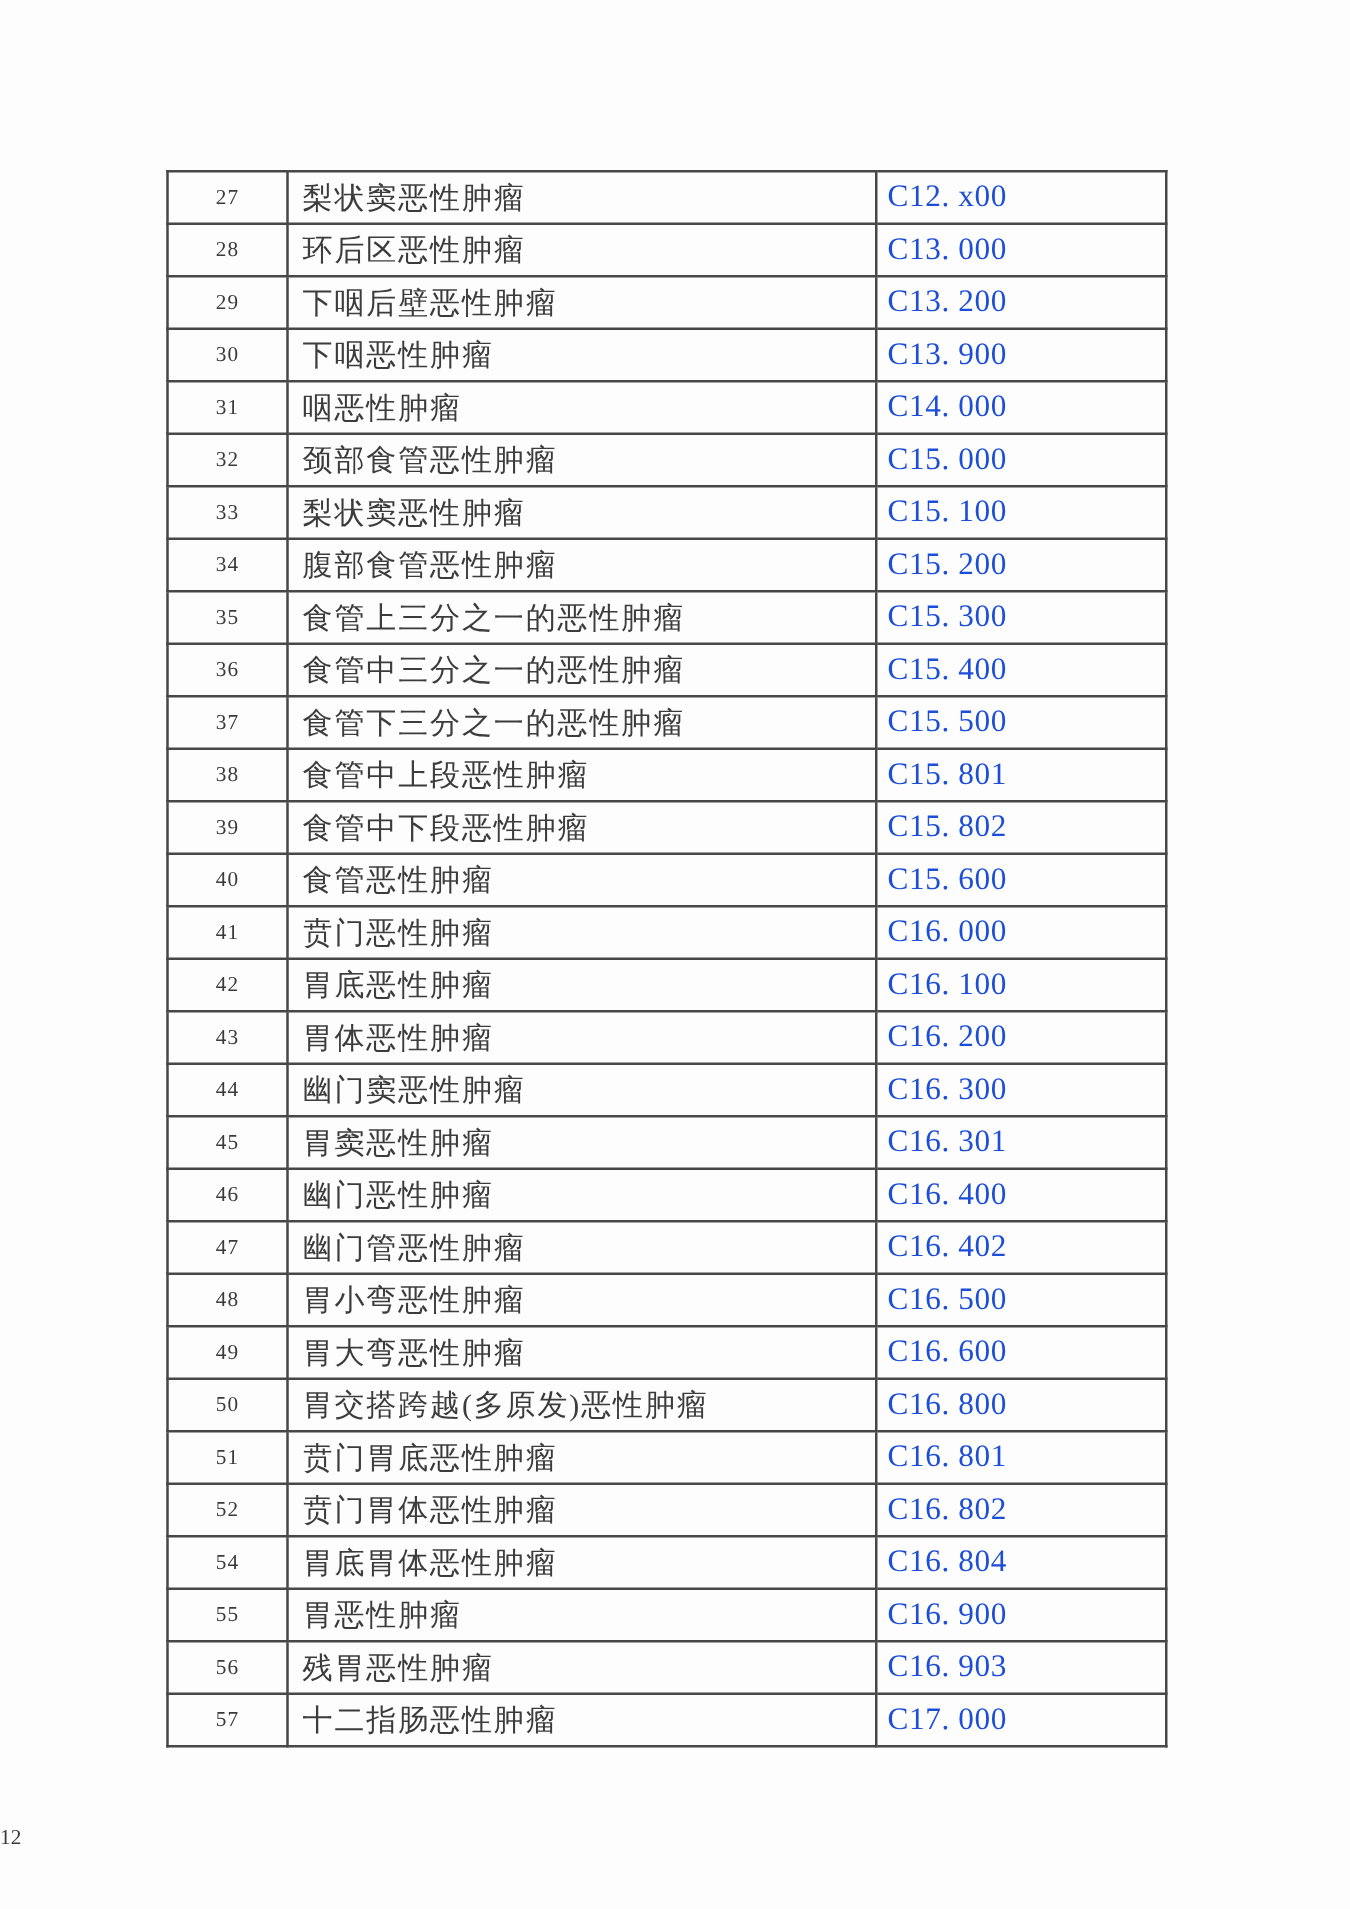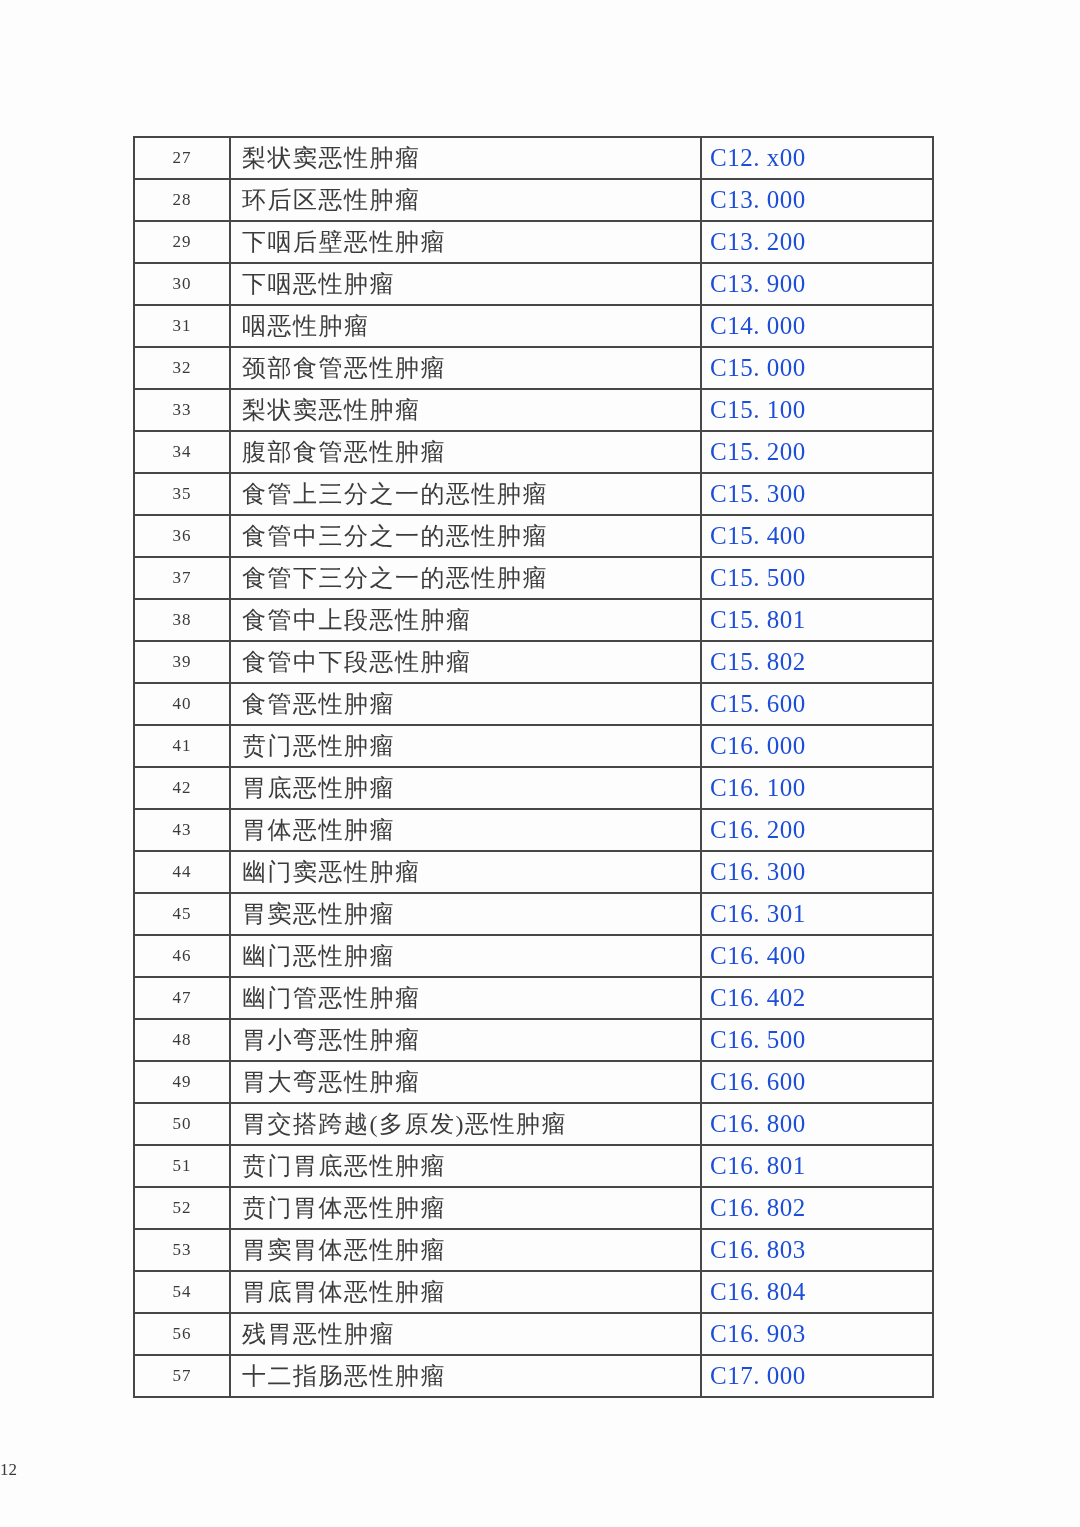--- a/index.html
+++ b/index.html
@@ -200,30 +200,30 @@
     <td class="c-no">51</td>
     <td class="c-name">贲门胃底恶性肿瘤</td>
     <td class="c-code">C16. 801</td>
   </tr>
         <tr>
     <td class="c-no">52</td>
     <td class="c-name">贲门胃体恶性肿瘤</td>
     <td class="c-code">C16. 802</td>
   </tr>
         <tr>
-    <td class="c-no">53</td>
-    <td class="c-name">胃窦胃体恶性肿瘤</td>
-    <td class="c-code">C16. 803</td>
-  </tr>
-        <tr>
     <td class="c-no">54</td>
     <td class="c-name">胃底胃体恶性肿瘤</td>
     <td class="c-code">C16. 804</td>
   </tr>
         <tr>
+    <td class="c-no">55</td>
+    <td class="c-name">胃恶性肿瘤</td>
+    <td class="c-code">C16. 900</td>
+  </tr>
+        <tr>
     <td class="c-no">56</td>
     <td class="c-name">残胃恶性肿瘤</td>
     <td class="c-code">C16. 903</td>
   </tr>
         <tr>
     <td class="c-no">57</td>
     <td class="c-name">十二指肠恶性肿瘤</td>
     <td class="c-code">C17. 000</td>
   </tr>
       </tbody>

